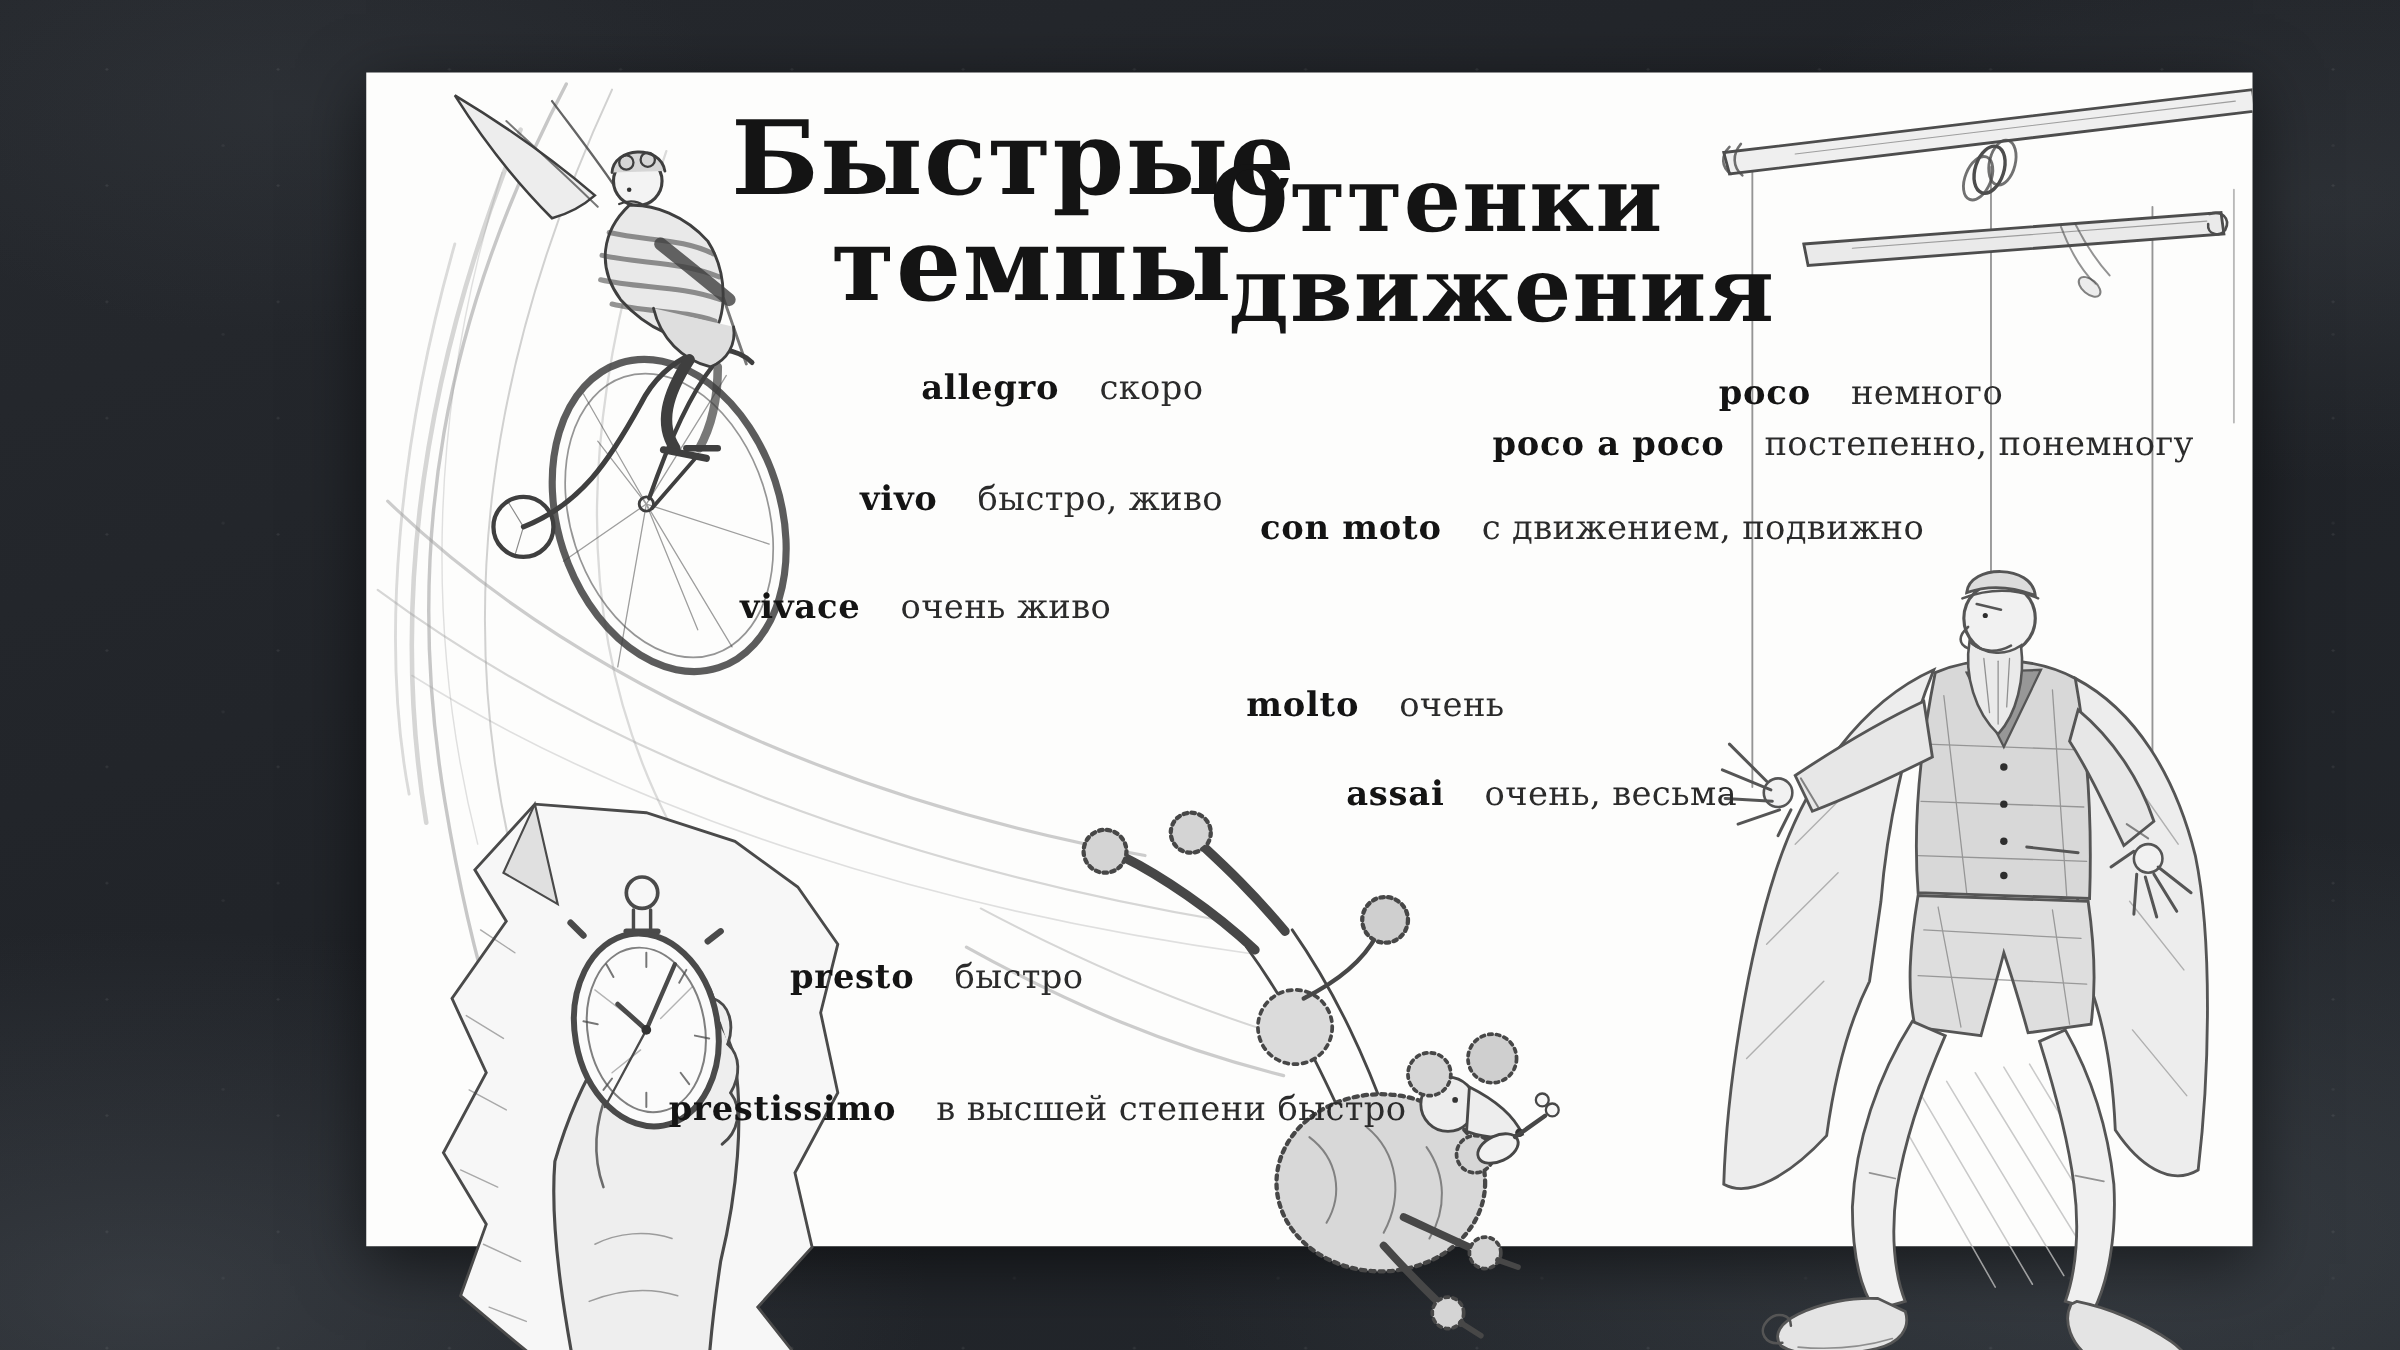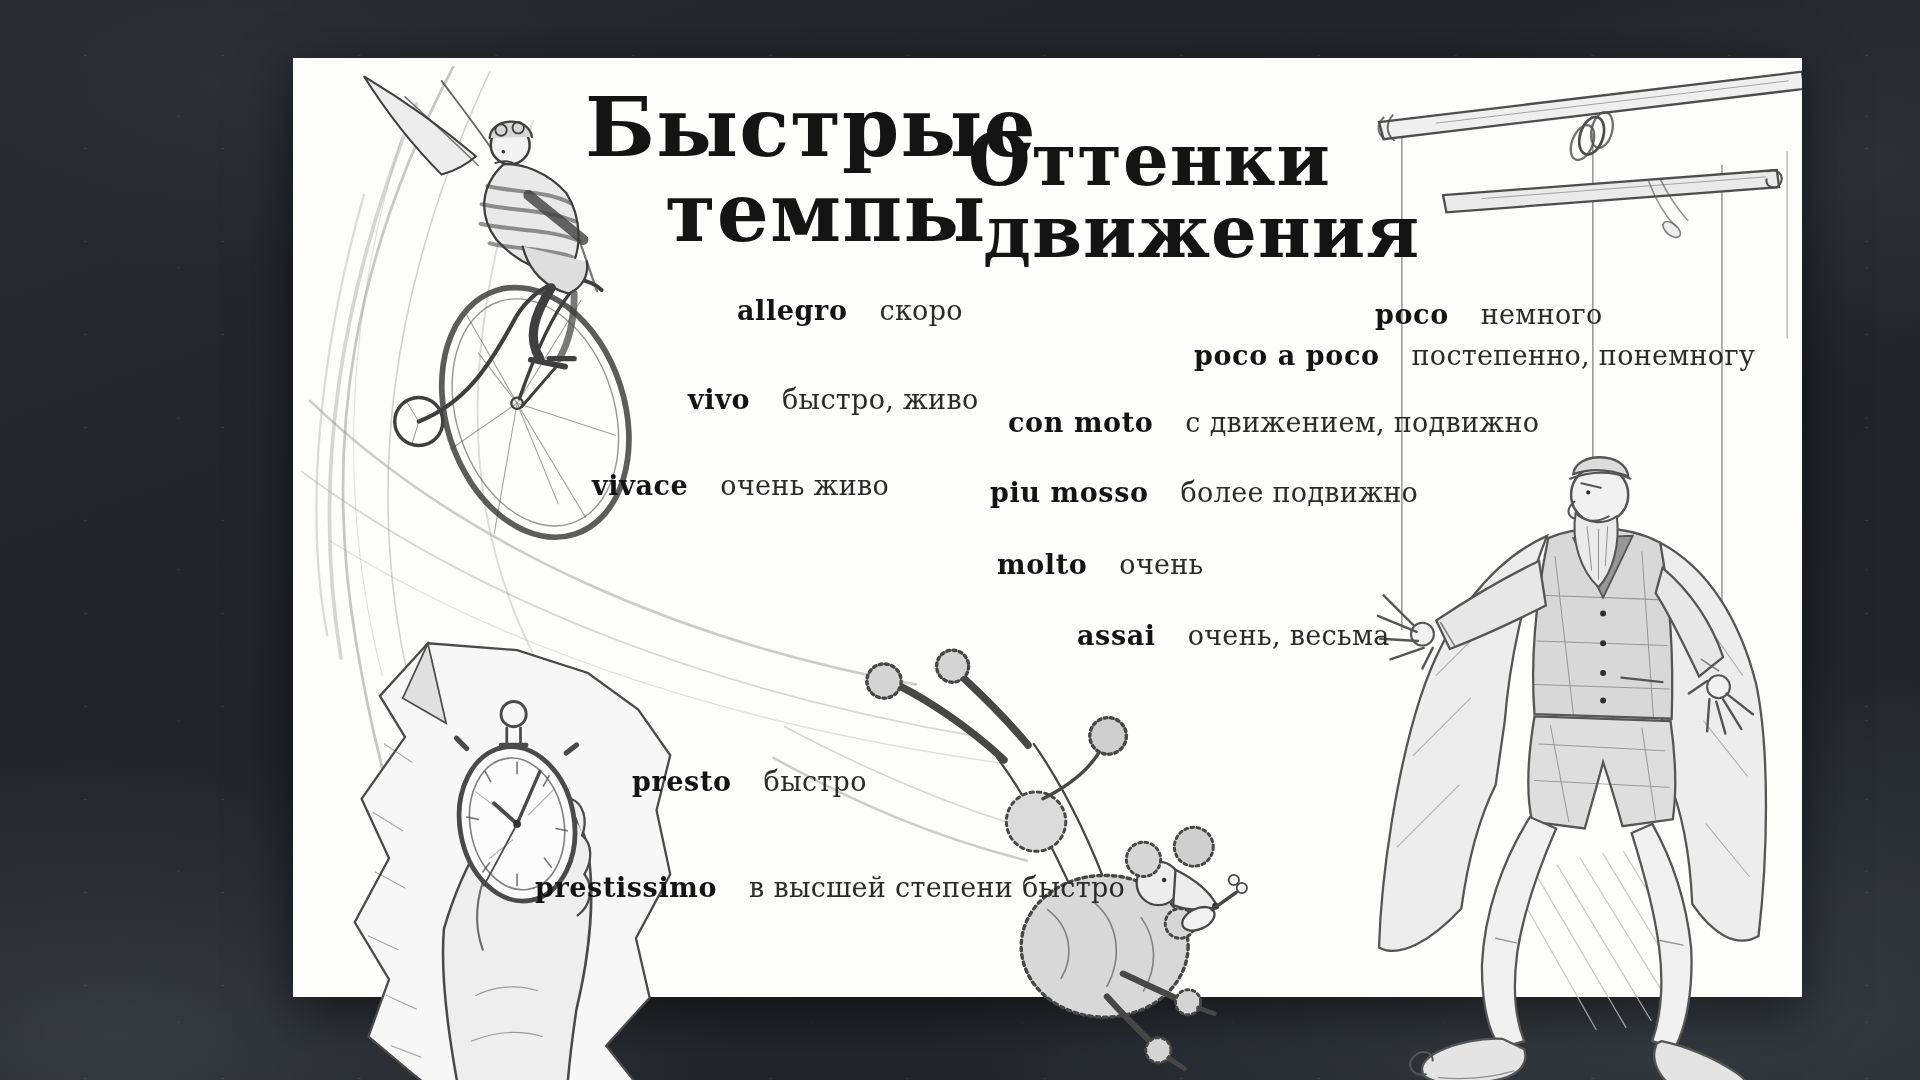--- a/index.html
+++ b/index.html
@@ -345,24 +345,20 @@
     <span class="ru">немного</span>
   </div>
   <div class="term" style="left:901px;top:282px">
     <span class="it">poco a poco</span>
     <span class="ru">постепенно, понемногу</span>
   </div>
   <div class="term" style="left:715px;top:349px">
     <span class="it">con moto</span>
     <span class="ru">с движением, подвижно</span>
   </div>
-  <div class="term" style="left:697px;top:419px">
-    <span class="it">piu mosso</span>
-    <span class="ru">более подвижно</span>
-  </div>
   <div class="term" style="left:704px;top:491px">
     <span class="it">molto</span>
     <span class="ru">очень</span>
   </div>
   <div class="term" style="left:784px;top:562px">
     <span class="it">assai</span>
     <span class="ru">очень, весьма</span>
   </div>
 
 </div>

